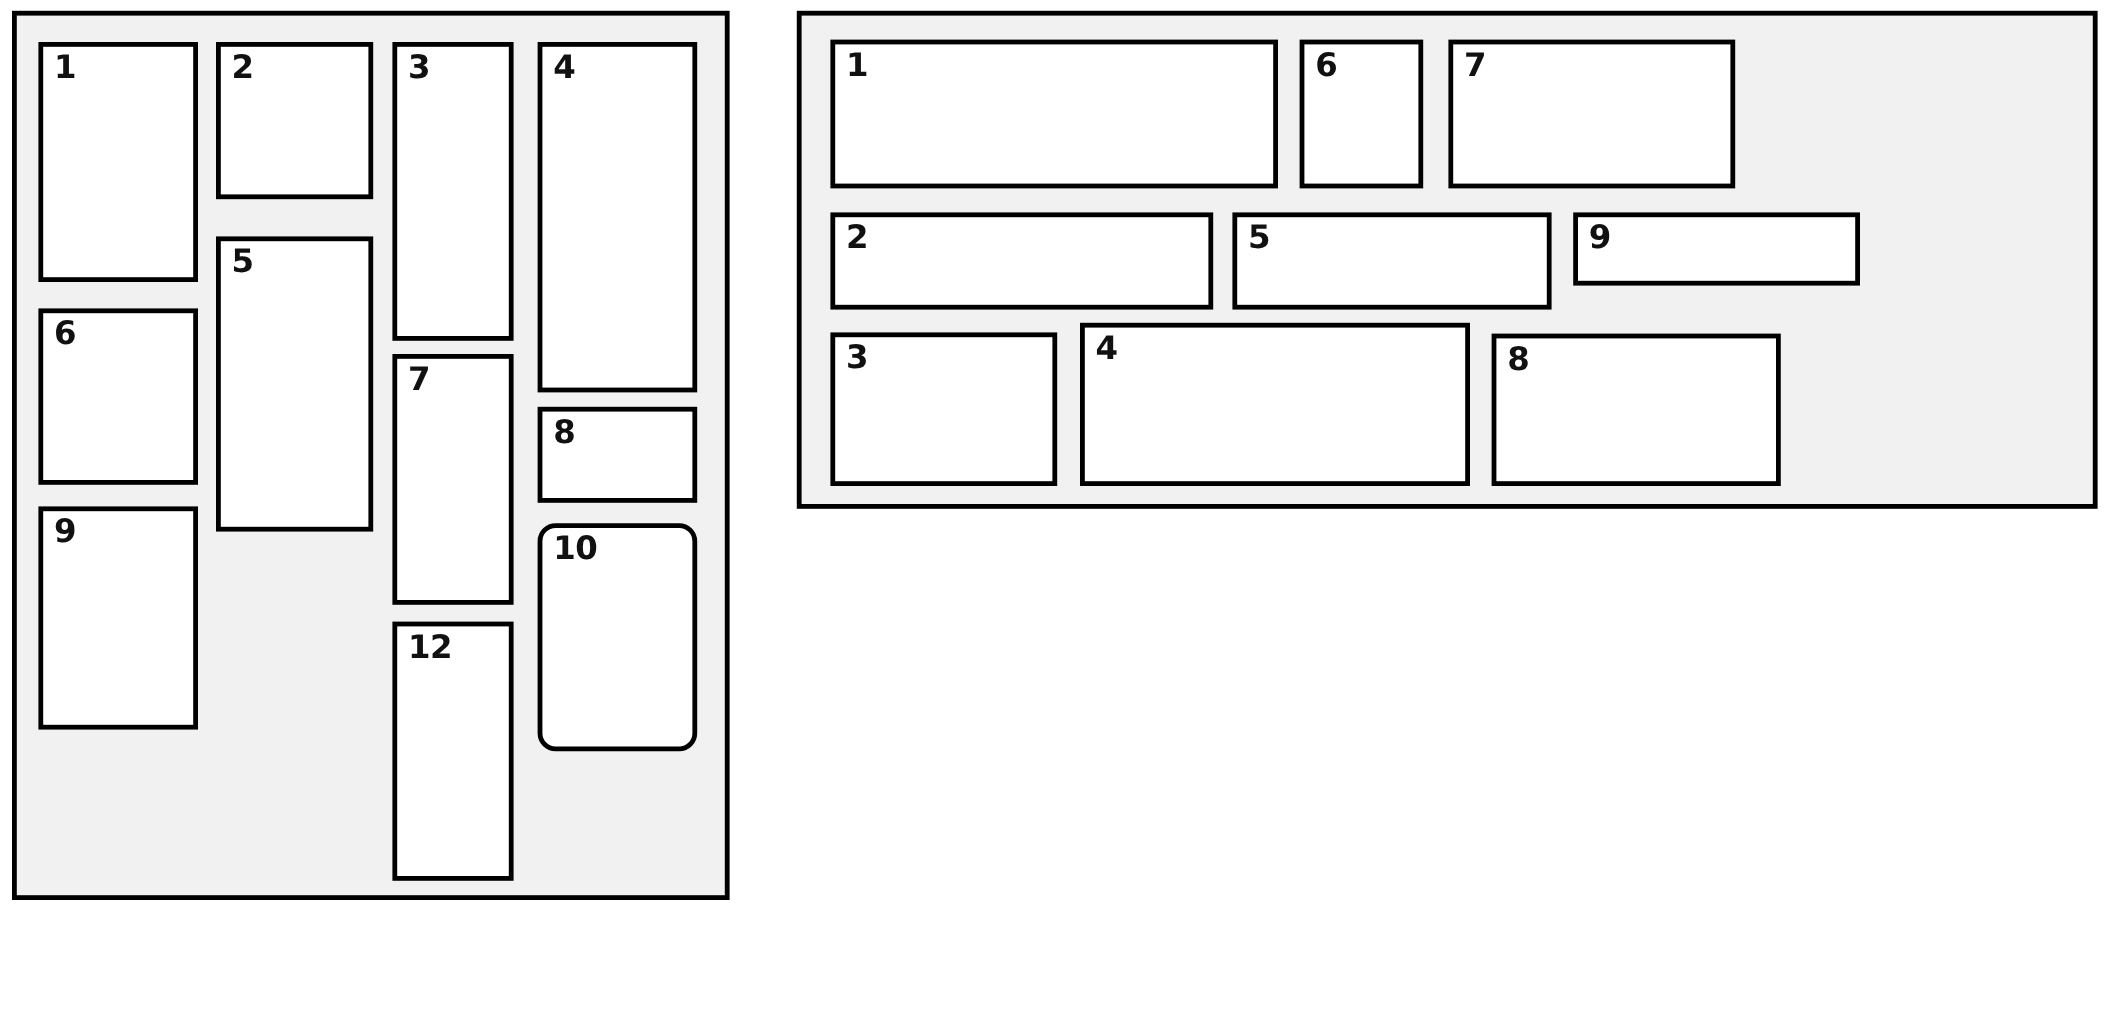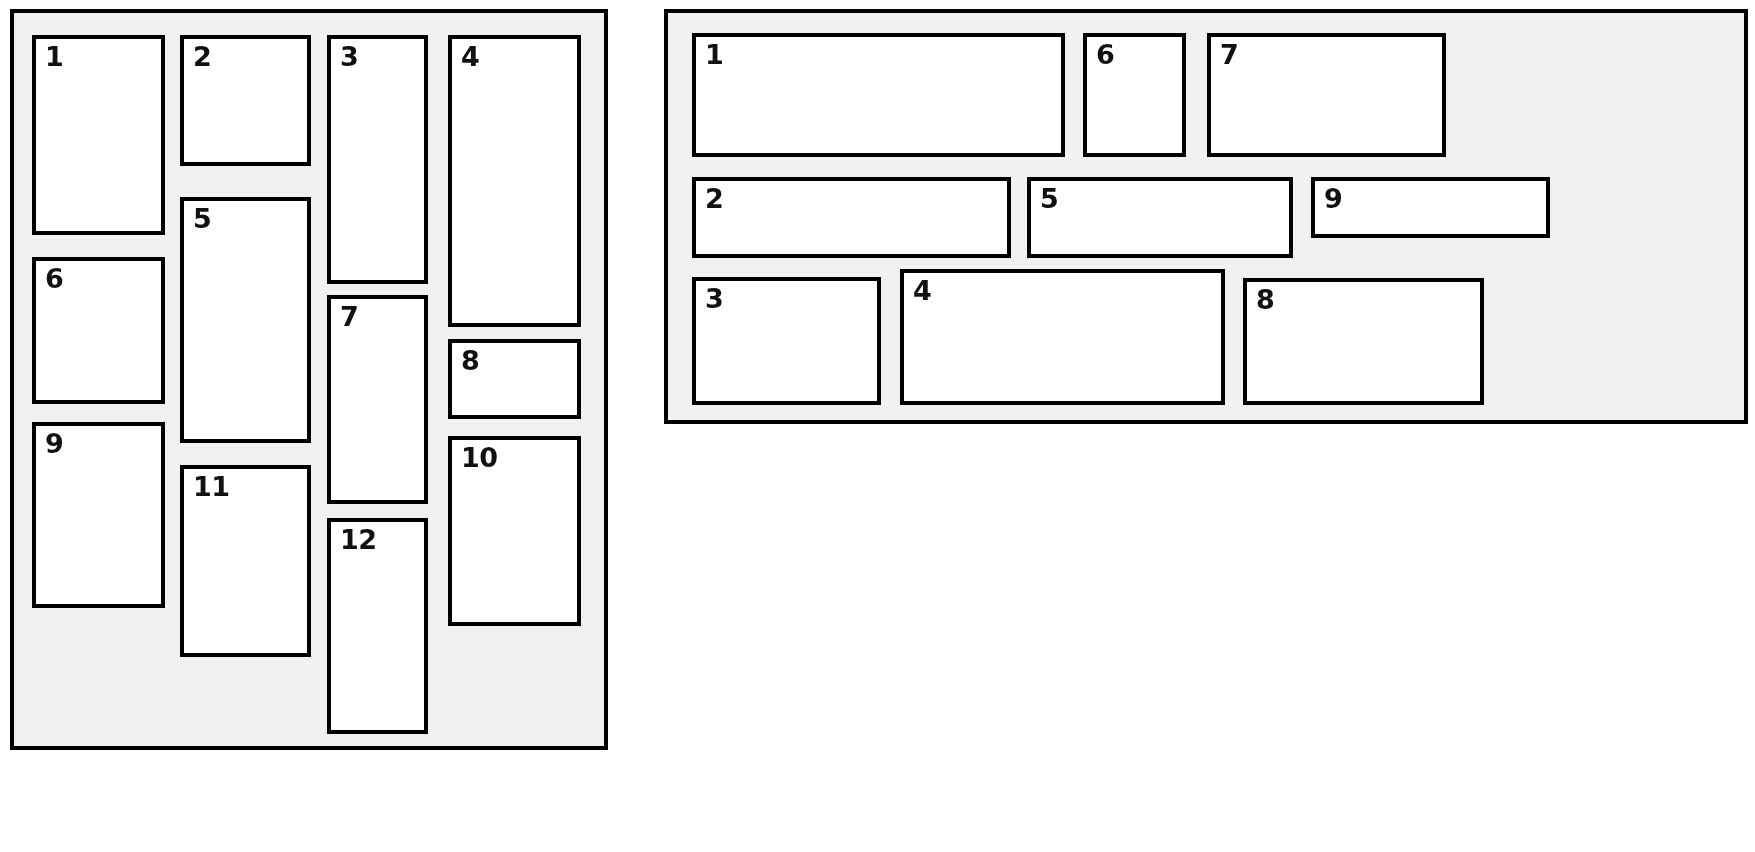--- a/index.html
+++ b/index.html
@@ -73,25 +73,22 @@
       </div>
       <div class="box" style="left: 313px; top: 282px; width: 101px; height: 209px; background: rgb(255, 255, 255); border-color: rgb(0, 0, 0); border-width: 4px;">
         <span class="box-label">7</span>
       </div>
       <div class="box" style="left: 434px; top: 326px; width: 133px; height: 80px; background: rgb(255, 255, 255); border-color: rgb(0, 0, 0); border-width: 4px;">
         <span class="box-label">8</span>
       </div>
       <div class="box" style="left: 18px; top: 409px; width: 133px; height: 186px; background: rgb(255, 255, 255); border-color: rgb(0, 0, 0); border-width: 4px;">
         <span class="box-label">9</span>
       </div>
-      <div class="box" style="left: 434px; top: 423px; width: 133px; height: 190px; background: rgb(255, 255, 255); border-color: rgb(0, 0, 0); border-width: 4px;">
+      <div class="box" style="left: 434px; top: 423px; width: 133px; height: 190px; background: rgb(255, 255, 255); border-color: rgb(0, 0, 0); border-width: 4px; border-radius: 15px;">
         <span class="box-label">10</span>
-      </div>
-      <div class="box" style="left: 166px; top: 452px; width: 131px; height: 192px; background: rgb(255, 255, 255); border-color: rgb(0, 0, 0); border-width: 4px;">
-        <span class="box-label">11</span>
       </div>
       <div class="box" style="left: 313px; top: 505px; width: 101px; height: 216px; background: rgb(255, 255, 255); border-color: rgb(0, 0, 0); border-width: 4px;">
         <span class="box-label">12</span>
       </div>
     </div>
     <div class="panel" style="left: 664px; top: 9px; width: 1084px; height: 415px; background: rgb(241, 241, 241); border-color: rgb(0, 0, 0); border-width: 4px;">
       <div class="box" style="left: 24px; top: 20px; width: 373px; height: 124px; background: rgb(255, 255, 255); border-color: rgb(0, 0, 0); border-width: 4px;">
         <span class="box-label">1</span>
       </div>
       <div class="box" style="left: 415px; top: 20px; width: 103px; height: 124px; background: rgb(255, 255, 255); border-color: rgb(0, 0, 0); border-width: 4px;">

